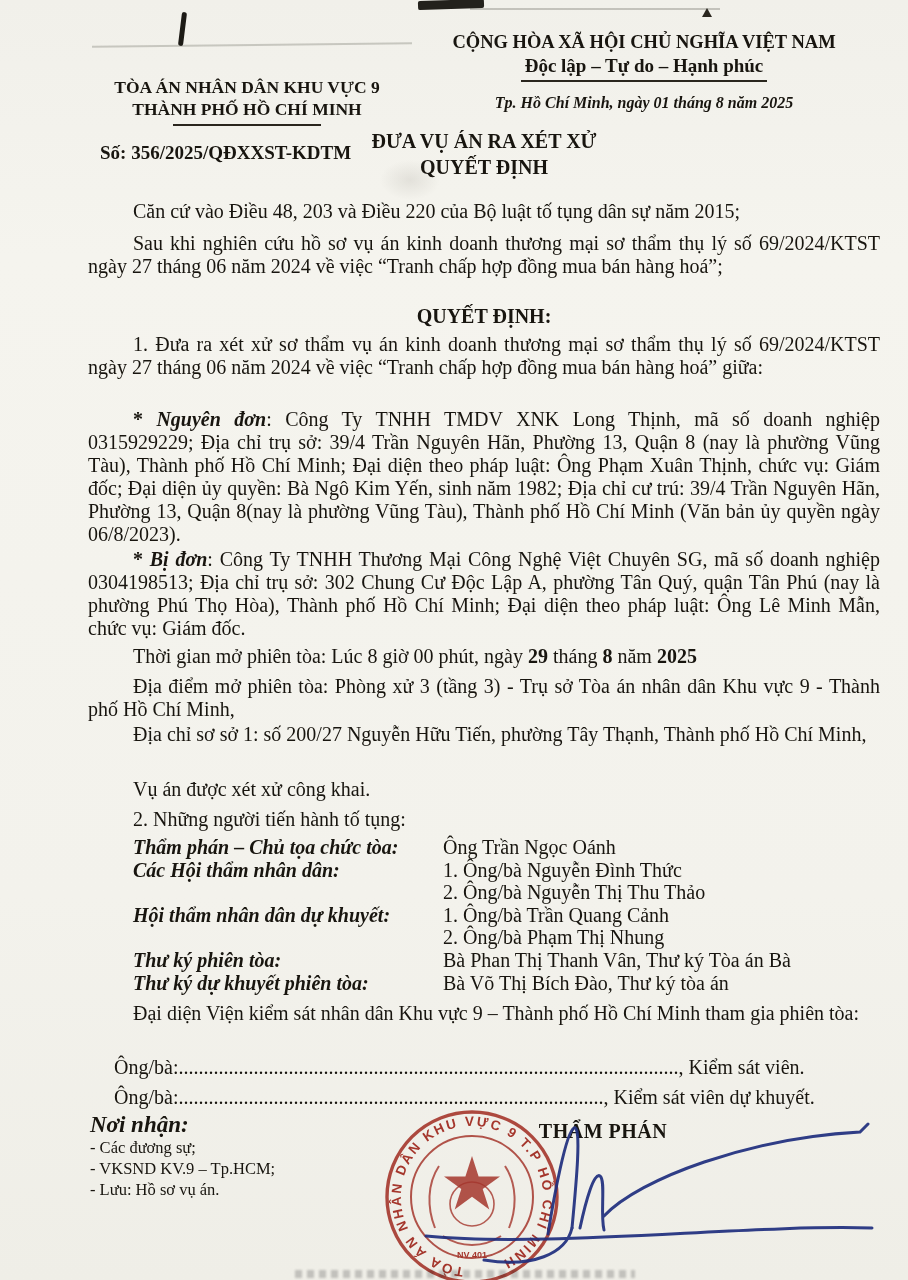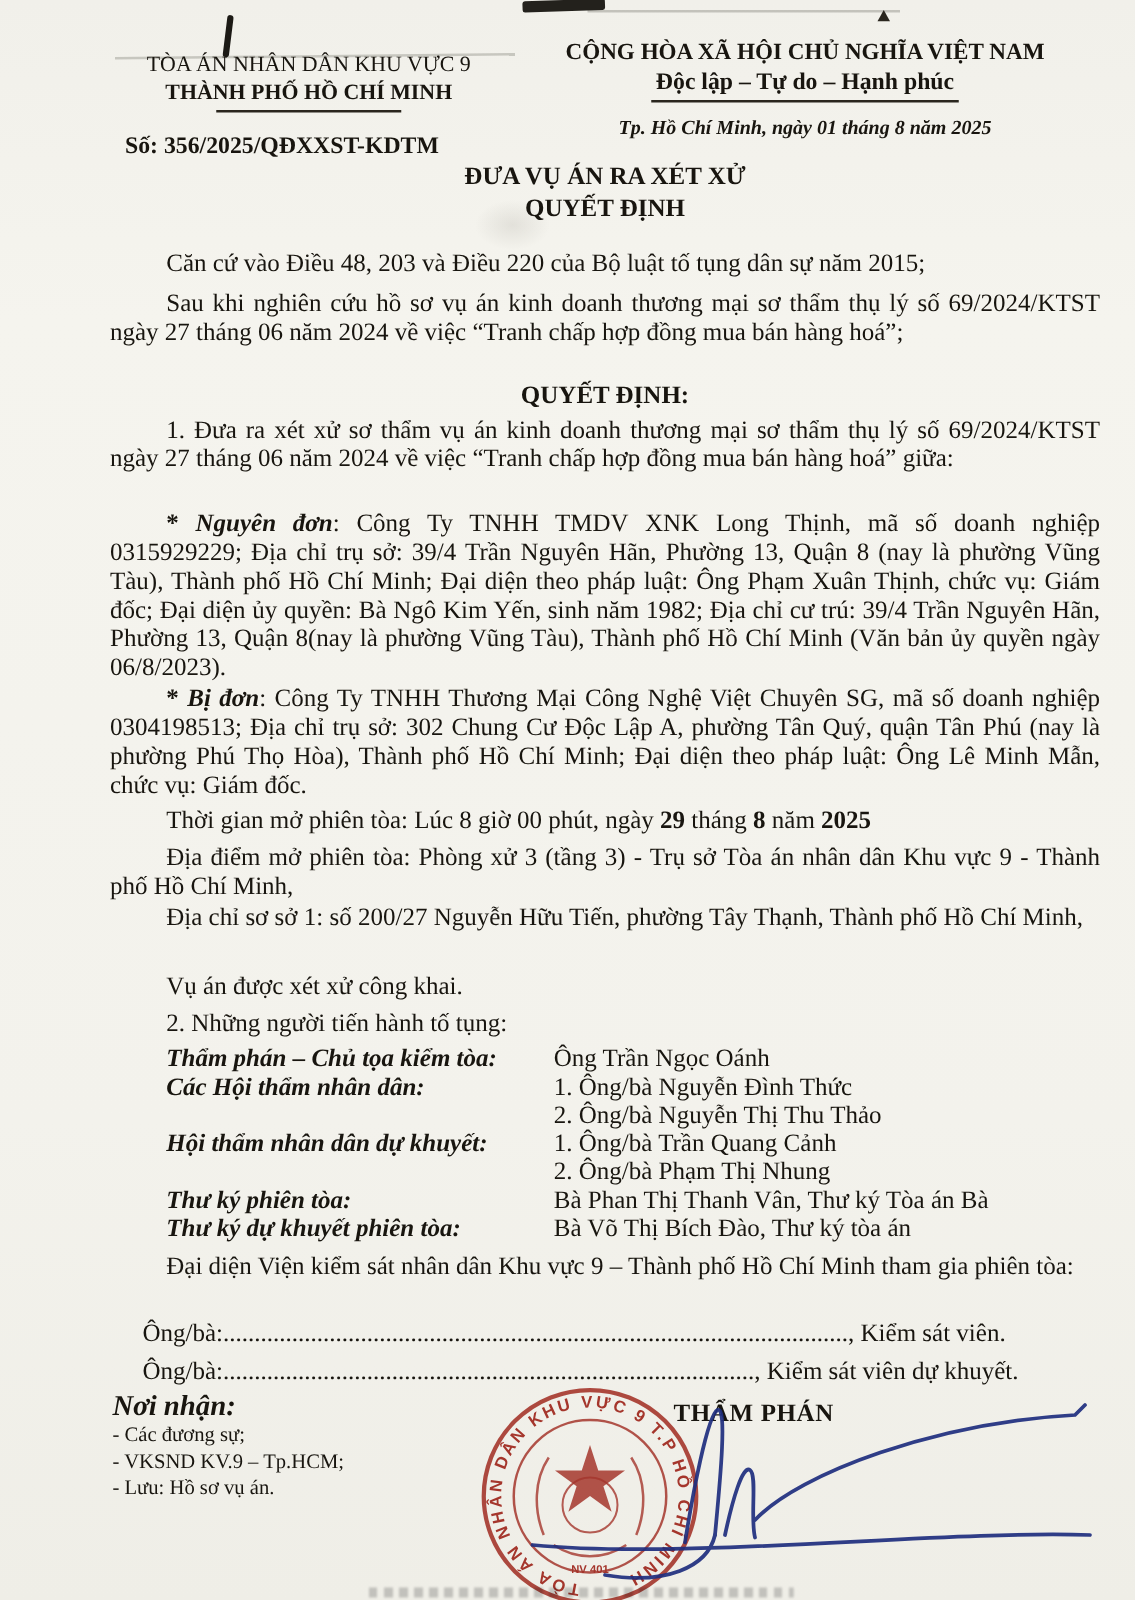--- a/index.html
+++ b/index.html
@@ -14,21 +14,21 @@
   }
   .blk { position:absolute; left:88px; right:28px; }
   .b { font-weight:bold; }
   .bi { font-weight:bold; font-style:italic; }
   .body-text { font-size:20px; line-height:23px; text-align:justify; }
   .ind { text-indent:45px; }
   .ind-sm { text-indent:26px; }
 
   
   .hdr-left { position:absolute; left:92px; top:40px; width:310px; text-align:center; }
-  .hdr-left .l1 { font-weight:normal; font-size:17.5px; line-height:22px; }
+  .hdr-left .l1 { font-weight:bold; font-size:17.5px; line-height:22px;margin-top:36px; }
   .hdr-left .l2 { font-weight:bold; font-size:17.5px; line-height:22px; }
   .hdr-rule { width:148px; height:2px; background:#2a261e; margin:4px auto 0; }
   .doc-no { margin-top:16px; font-size:19px; font-weight:bold; text-align:left; padding-left:8px; }
   .hdr-right { position:absolute; left:408px; top:30px; width:472px; text-align:center; }
   .hdr-right .n1 { font-weight:bold; font-size:18.5px; line-height:24px; }
   .hdr-right .n2 { display:inline-block; font-weight:bold; font-size:19px; line-height:24px;
                    border-bottom:2px solid #2a261e; padding:0 4px 2px; }
   .dateline { margin-top:12px; font-size:16px; font-weight:bold; font-style:italic; }
 
   
@@ -115,21 +115,21 @@
   <div class="blk body-text ind" style="top:645px">
     <span>Thời gian mở phiên tòa: Lúc 8 giờ 00 phút, ngày </span><span class="b">29</span><span> tháng </span><span class="b">8</span><span> năm </span><span class="b">2025</span>
   </div>
   <div class="blk body-text ind" style="top:675px">Địa điểm mở phiên tòa: Phòng xử 3 (tầng 3) - Trụ sở Tòa án nhân dân Khu vực 9 - Thành phố Hồ Chí Minh,</div>
   <div class="blk body-text ind" style="top:723px">Địa chỉ sơ sở 1: số 200/27 Nguyễn Hữu Tiến, phường Tây Thạnh, Thành phố Hồ Chí Minh,</div>
   <div class="blk body-text ind" style="top:778px">Vụ án được xét xử công khai.</div>
 
   <div class="blk body-text ind" style="top:808px">2. Những người tiến hành tố tụng:</div>
 
   <div class="blk officials">
-    <div class="lab">Thẩm phán – Chủ tọa kiểm tòa:</div>
+    <div class="lab">Thẩm phán – Chủ tọa chức tòa:</div>
     <div>Ông Trần Ngọc Oánh</div>
     <div class="lab">Các Hội thẩm nhân dân:</div>
     <div>1. Ông/bà Nguyễn Đình Thức</div>
     <div class="lab"></div>
     <div>2. Ông/bà Nguyễn Thị Thu Thảo</div>
     <div class="lab">Hội thẩm nhân dân dự khuyết:</div>
     <div>1. Ông/bà Trần Quang Cảnh</div>
     <div class="lab"></div>
     <div>2. Ông/bà Phạm Thị Nhung</div>
     <div class="lab">Thư ký phiên tòa:</div>

